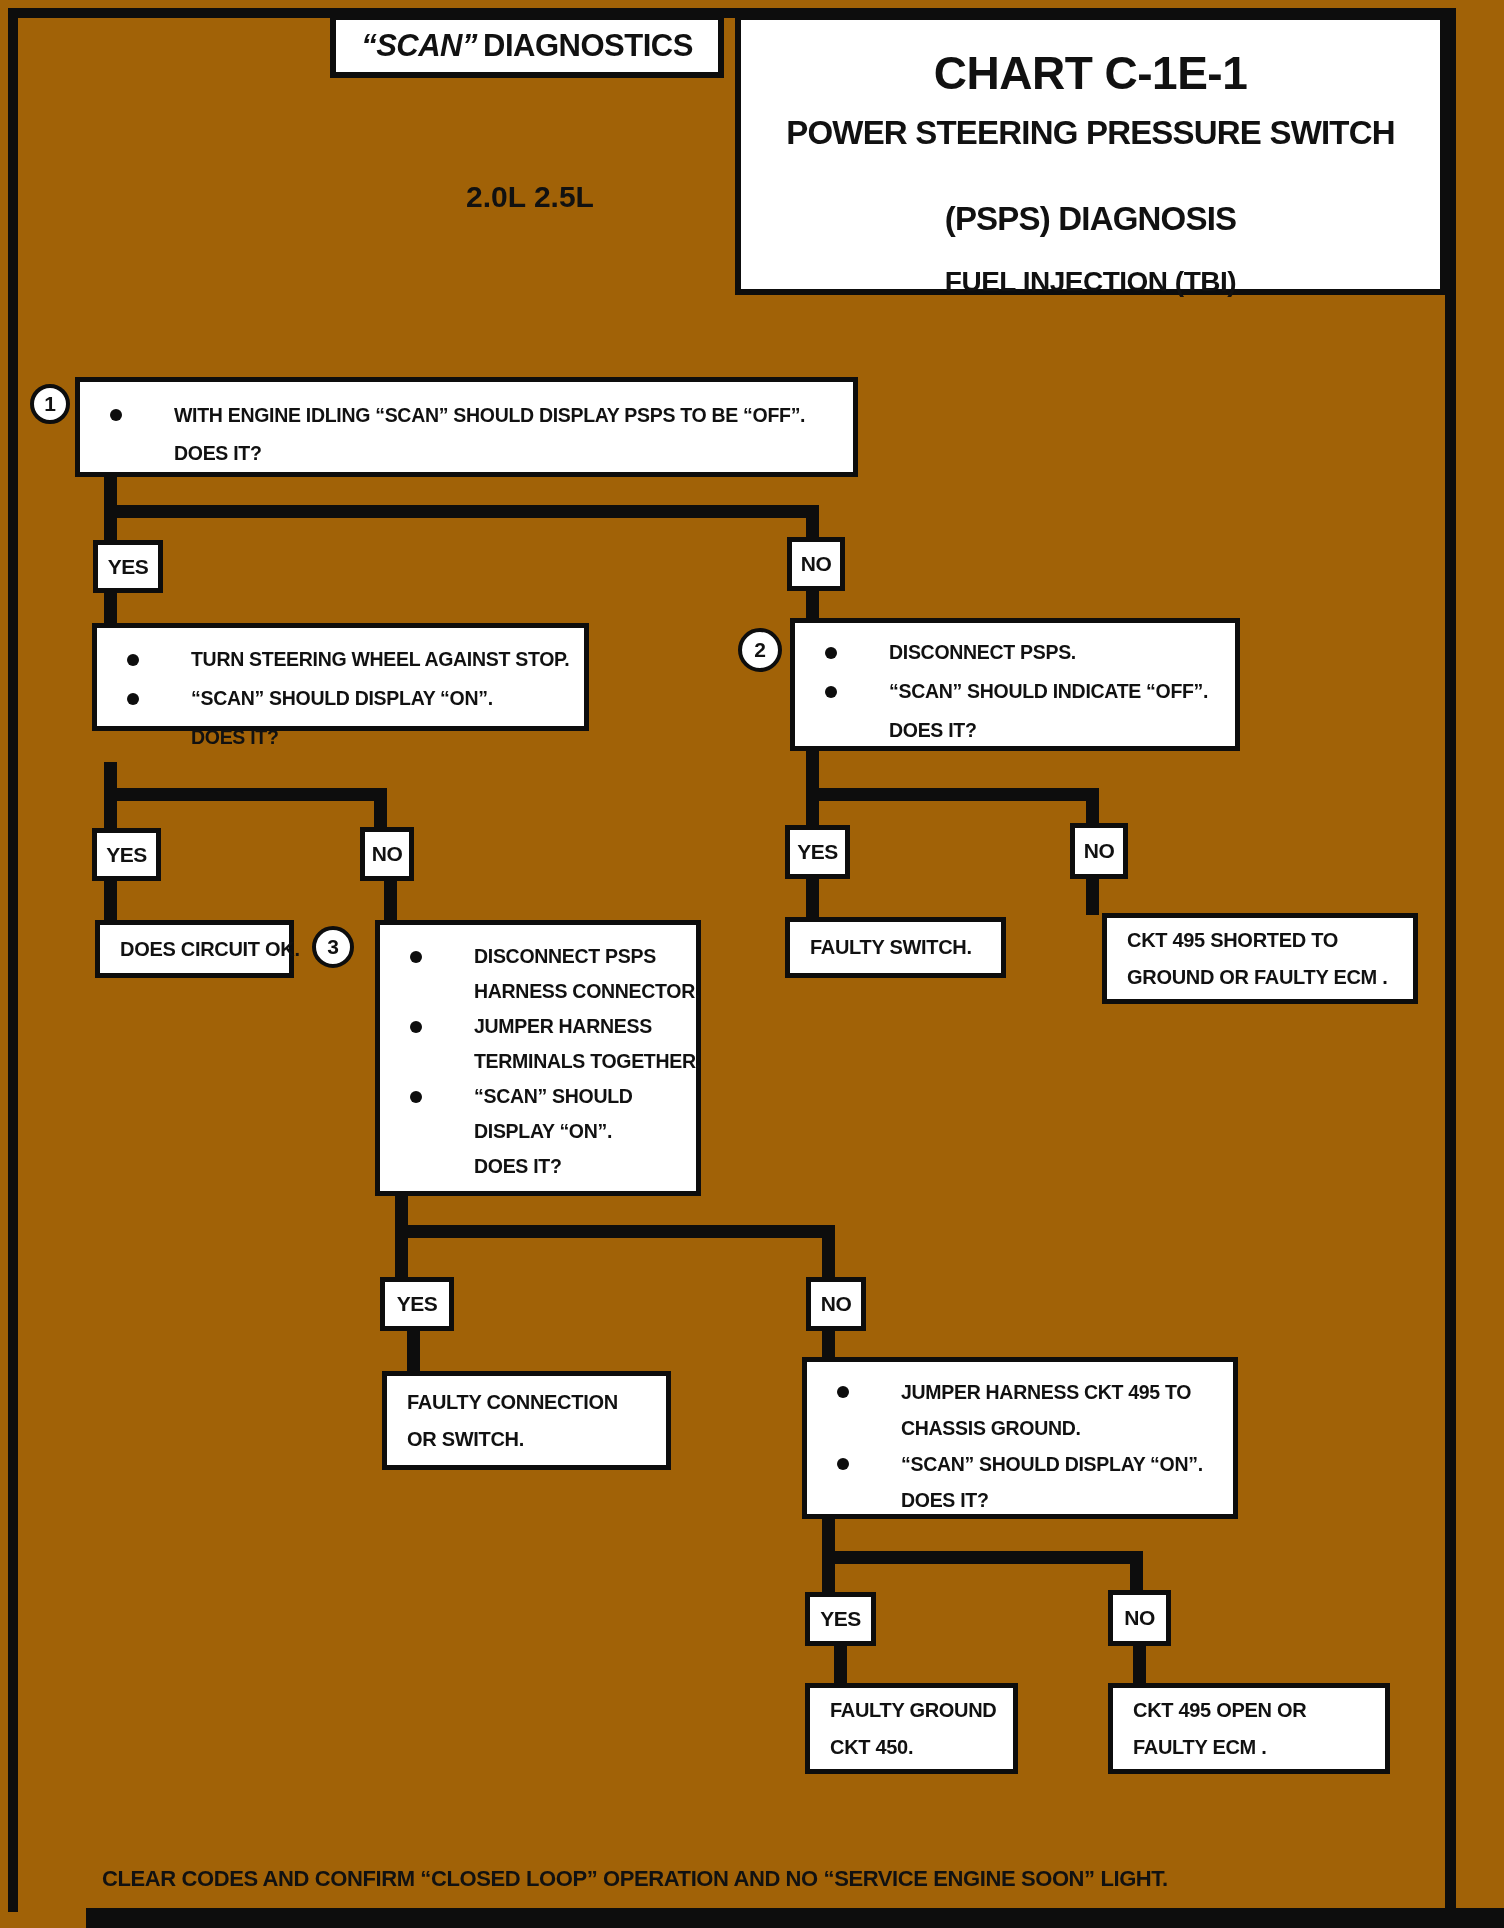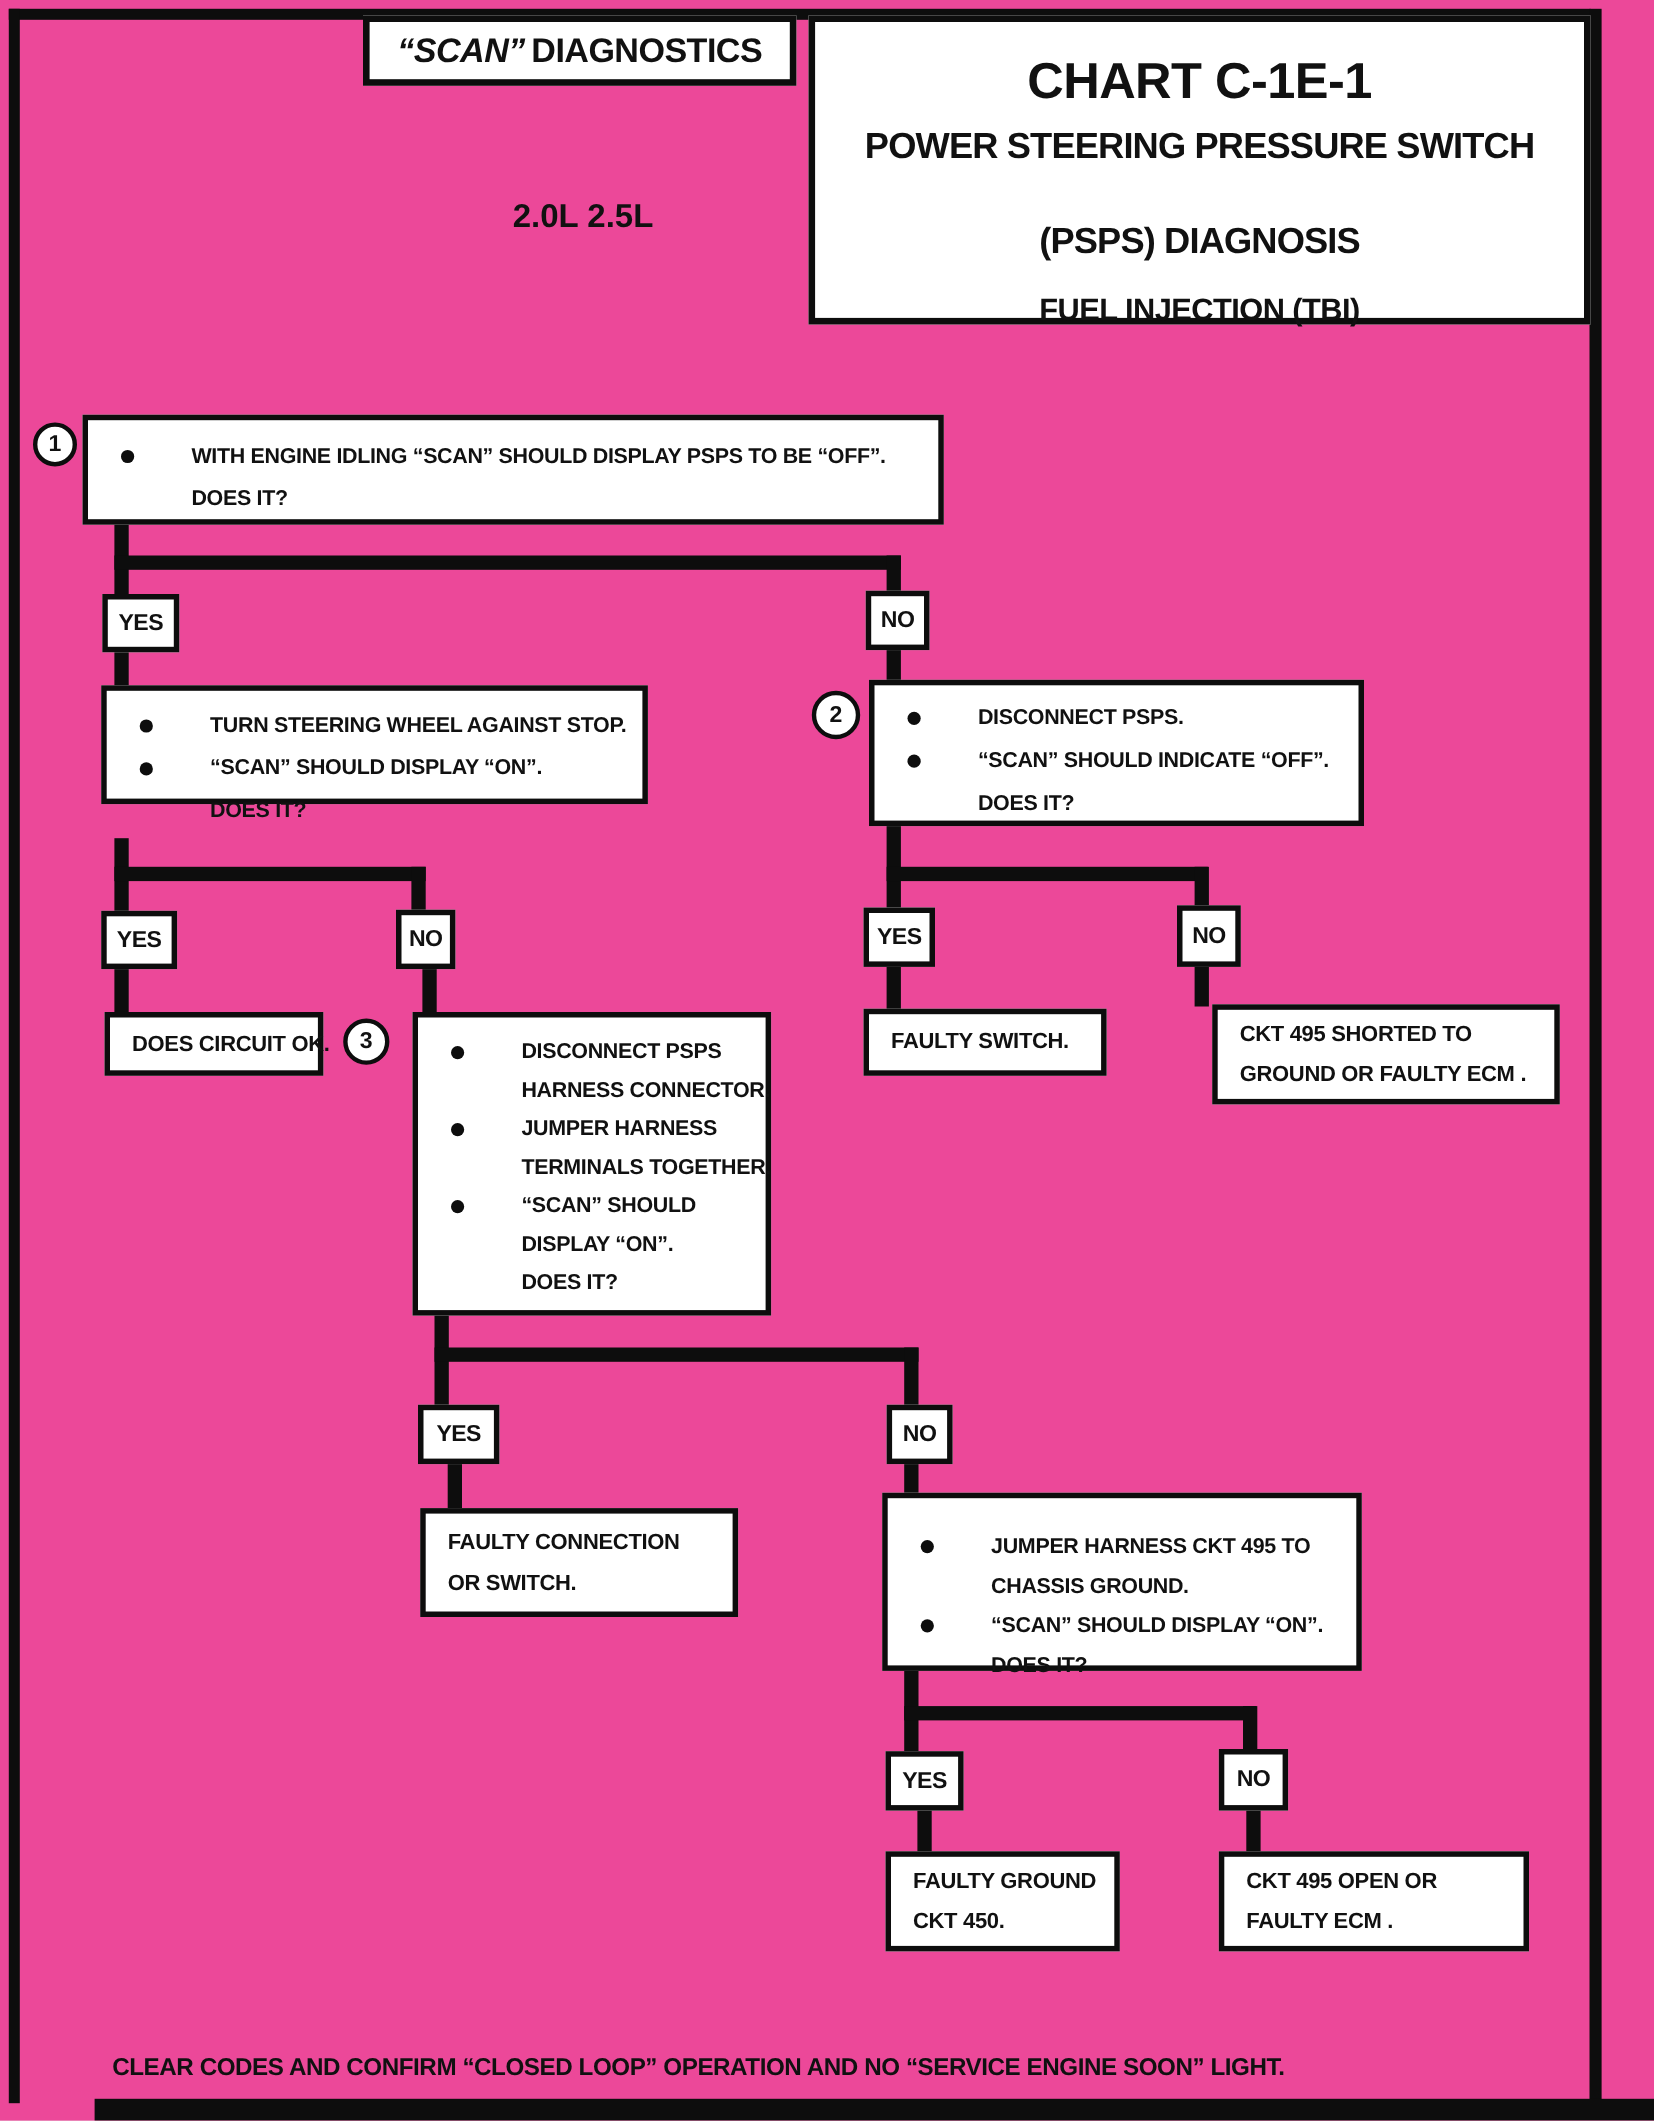--- a/index.html
+++ b/index.html
@@ -1,17 +1,17 @@
 <!DOCTYPE html>
 <html><head>
 <meta charset="utf-8">
 <style>
   html,body{margin:0;padding:0;background:#e8e8e8;}
   #page{
-    position:relative;width:1504px;height:1928px;background:#ec4899;
+    position:relative;width:1504px;height:1928px;background:#a16207;
     font-family:"Liberation Sans", sans-serif;font-weight:700;color:#111;
     overflow:hidden;
   }
   *{box-sizing:border-box;}
   .ln{position:absolute;background:#0d0d0d;}
   .fbox{position:absolute;background:#fff;border:5px solid #0d0d0d;}
   .rows{padding-top:10px;}
   .row{display:flex;align-items:center;white-space:nowrap;}
   .dot{flex:none;width:12px;height:12px;border-radius:50%;background:#0d0d0d;margin:0 52px 0 30px;}
   .nd .dot{visibility:hidden;}
@@ -190,21 +190,21 @@
 
   <div class="ynbox" style="left:380px;top:1277px;width:74px;height:54px">YES</div>
   <div class="ynbox" style="left:806px;top:1277px;width:60px;height:54px">NO</div>
 
   <div class="tbox" style="left:382px;top:1371px;width:289px;height:99px">
     <div class="tl">FAULTY CONNECTION</div>
     <div class="tl">OR SWITCH.</div>
   </div>
 
   <div class="fbox" style="left:802px;top:1357px;width:436px;height:162px">
-    <div class="rows" style="padding-top:26px">
+    <div class="rows" style="padding-top:12px">
       <div class="row" style="height:36px">
           <span class="dot"></span>
           <span class="txt">JUMPER HARNESS CKT 495 TO</span>
         </div>
       <div class="row nd" style="height:36px">
           <span class="dot"></span>
           <span class="txt">CHASSIS GROUND.</span>
         </div>
       <div class="row" style="height:36px">
           <span class="dot"></span>

